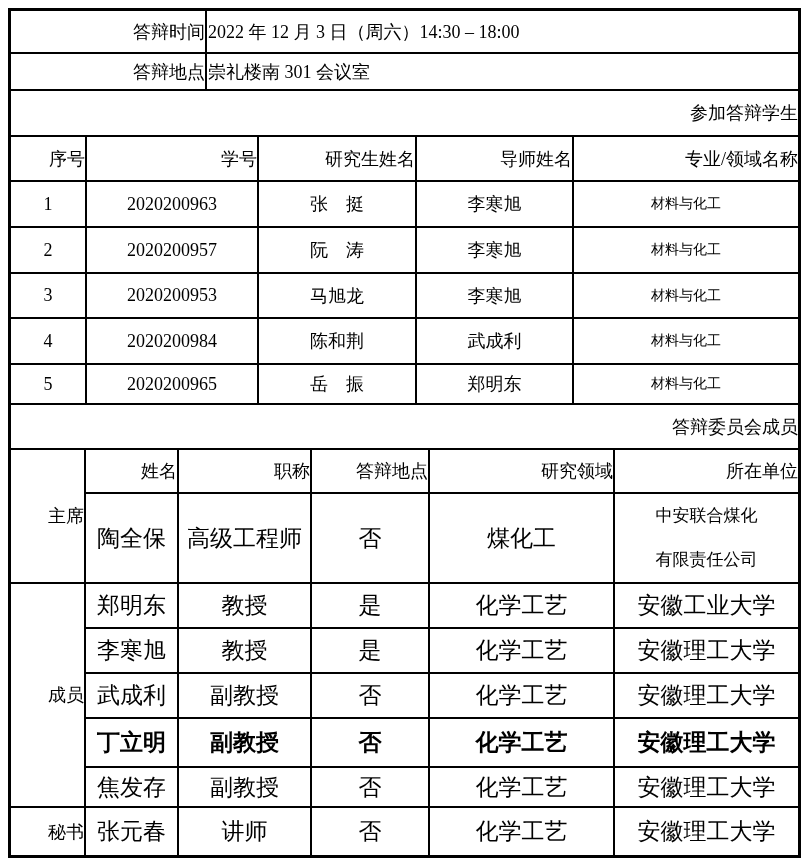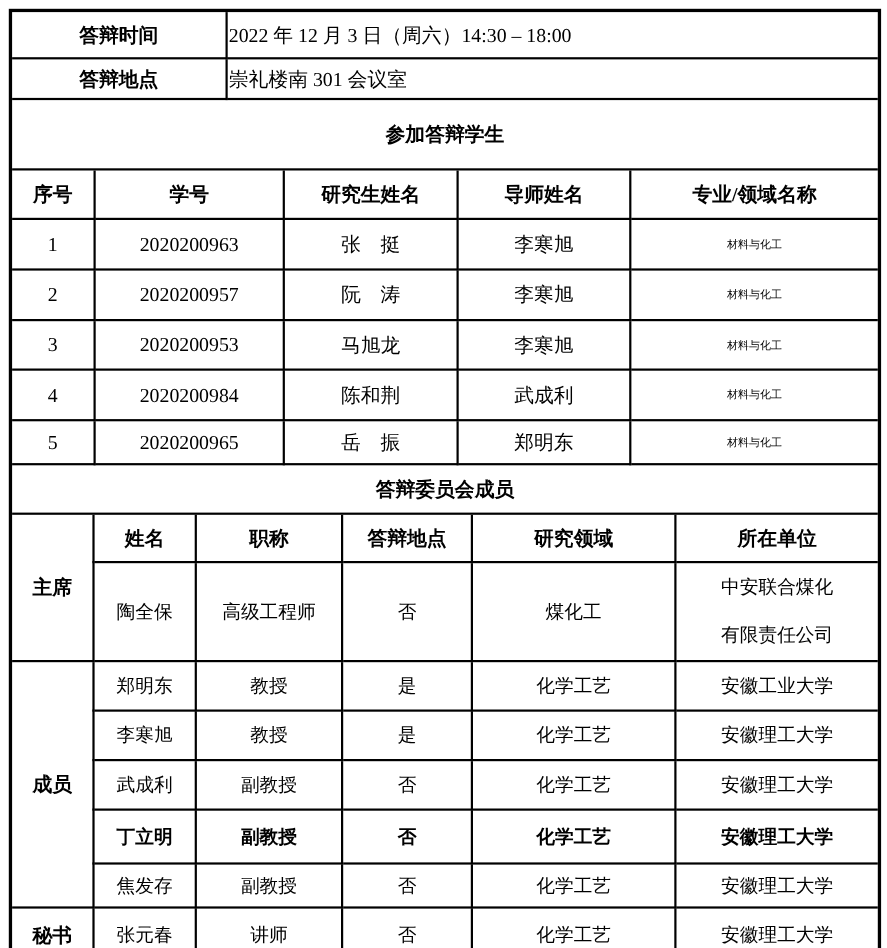--- a/index.html
+++ b/index.html
@@ -30,41 +30,41 @@
     border-bottom: 2px solid #000;
     vertical-align: middle;
     text-align: center;
     padding: 0;
     font-size: 18px;
     overflow: hidden;
   }
   td.last-col { border-right: none; }
   tr.last-row td { border-bottom: none; }
 
-  .bold { font-weight: bold; }
+  .bold { font-weight: normal; text-align: right; }
   .left { text-align: left; padding-left: 1px; }
 
   
   .r-info1 td { height: 42px; }
   .r-info2 td { height: 37px; }
-  .r-title1 td { height: 63px; }
+  .r-title1 td { height: 45px; }
   .r-sthead td { height: 44px; }
   .r-st td { height: 46px; }
   .r-st3 td { height: 45px; }
   .r-st5 td { height: 40px; }
   .r-title2 td { height: 44px; }
   .r-chead td { height: 43px; }
   .r-chair td { height: 90px; }
   .r-mem td { height: 45px; }
   .r-mem4 td { height: 49px; font-weight: bold; }
   .r-mem5 td { height: 40px; }
   .r-sec td { height: 48px; }
 
-  .major { font-size: 10px; }
-  .cdata { font-size: 17px; }
+  .major { font-size: 14px; }
+  .cdata { font-size: 23px; }
   .unit-2l { font-size: 17px; line-height: 44px; }
 </style>
 </head>
 <body>
 
 <div class="sheet">
 
   <table>
     <colgroup>
         <col style="width:195px">

